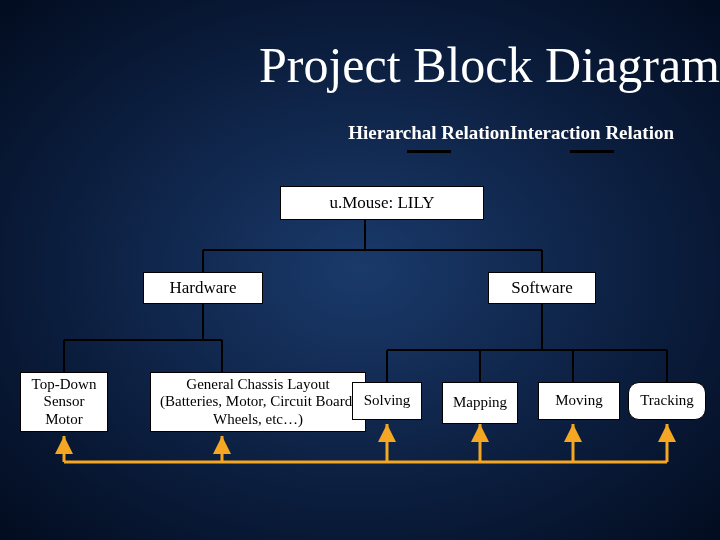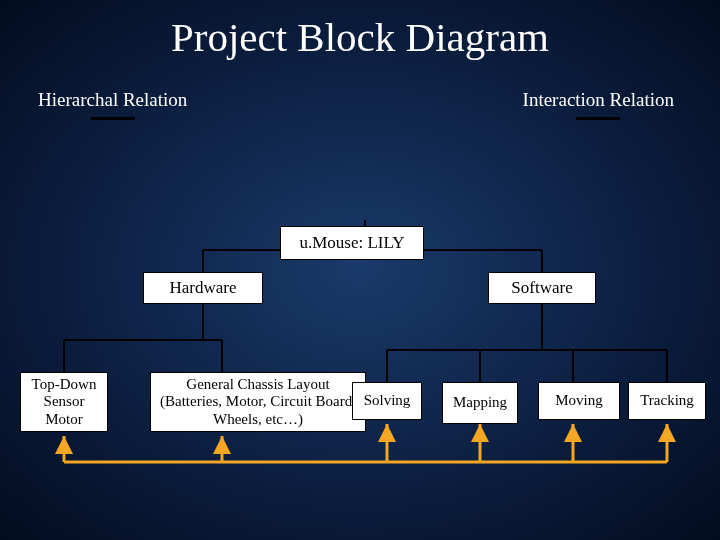--- a/index.html
+++ b/index.html
@@ -5,58 +5,58 @@
   * { box-sizing: border-box; margin: 0; padding: 0; }
   body {
     width: 720px; height: 540px;
     background: radial-gradient(ellipse at center, #1a3a6b 0%, #0b1d3d 60%, #020c1f 100%);
     font-family: "Times New Roman", serif;
     position: relative;
     overflow: hidden;
   }
   .title {
     color: #fff;
-    font-size: 41px;
-    text-align: center;
-    padding-top: 13px;
+    font-size: 50px;
+    text-align: right;
+    padding-top: 36px;
     font-weight: normal;
   }
   .legend {
     display: flex;
-    justify-content: space-between;
+    justify-content: flex-end;
     padding: 28px 46px 0 38px;
     color: #fff;
     font-size: 19px;
-    font-weight: normal;
+    font-weight: bold;
   }
   .legend-item { display: flex; flex-direction: column; align-items: center; gap: 6px; }
   .legend-line { width: 44px; height: 3px; background: #000; }
   .legend-line.solid { }
   .node {
     position: absolute;
     background: #fff;
     border: 1px solid #000;
     display: flex;
     align-items: center;
     justify-content: center;
     text-align: center;
     color: #000;
     font-size: 17px;
     padding: 4px 6px;
     line-height: 1.15;
   }
-  .root { left: 280px; top: 186px; width: 144px; height: 34px; margin-top: 40px; }
+  .root { left: 280px; top: 186px; width: 204px; height: 34px; }
   .hw   { left: 143px; top: 272px; width: 120px; height: 32px; }
   .sw   { left: 488px; top: 272px; width: 108px; height: 32px; }
   .td   { left: 20px;  top: 372px; width: 88px;  height: 60px; font-size: 15px; }
   .gc   { left: 114px; top: 372px; width: 216px; height: 60px; font-size: 15px; margin-left: 36px; }
   .solv { left: 352px; top: 382px; width: 70px;  height: 38px; font-size: 15px; }
   .map  { left: 442px; top: 382px; width: 76px;  height: 42px; font-size: 15px; }
   .mov  { left: 538px; top: 382px; width: 82px;  height: 38px; font-size: 15px; }
-  .trk  { left: 628px; top: 382px; width: 78px;  height: 38px; font-size: 15px; }
+  .trk  { left: 628px; top: 382px; width: 78px;  height: 38px; font-size: 15px; border-radius: 11px; }
   svg.lines { position: absolute; left: 0; top: 0; width: 720px; height: 540px; pointer-events: none; }
 </style>
 </head>
 <body>
 
 <div class="title">Project Block Diagram</div>
 
 <div class="legend">
   <div class="legend-item">
     <span>Hierarchal  Relation</span>

